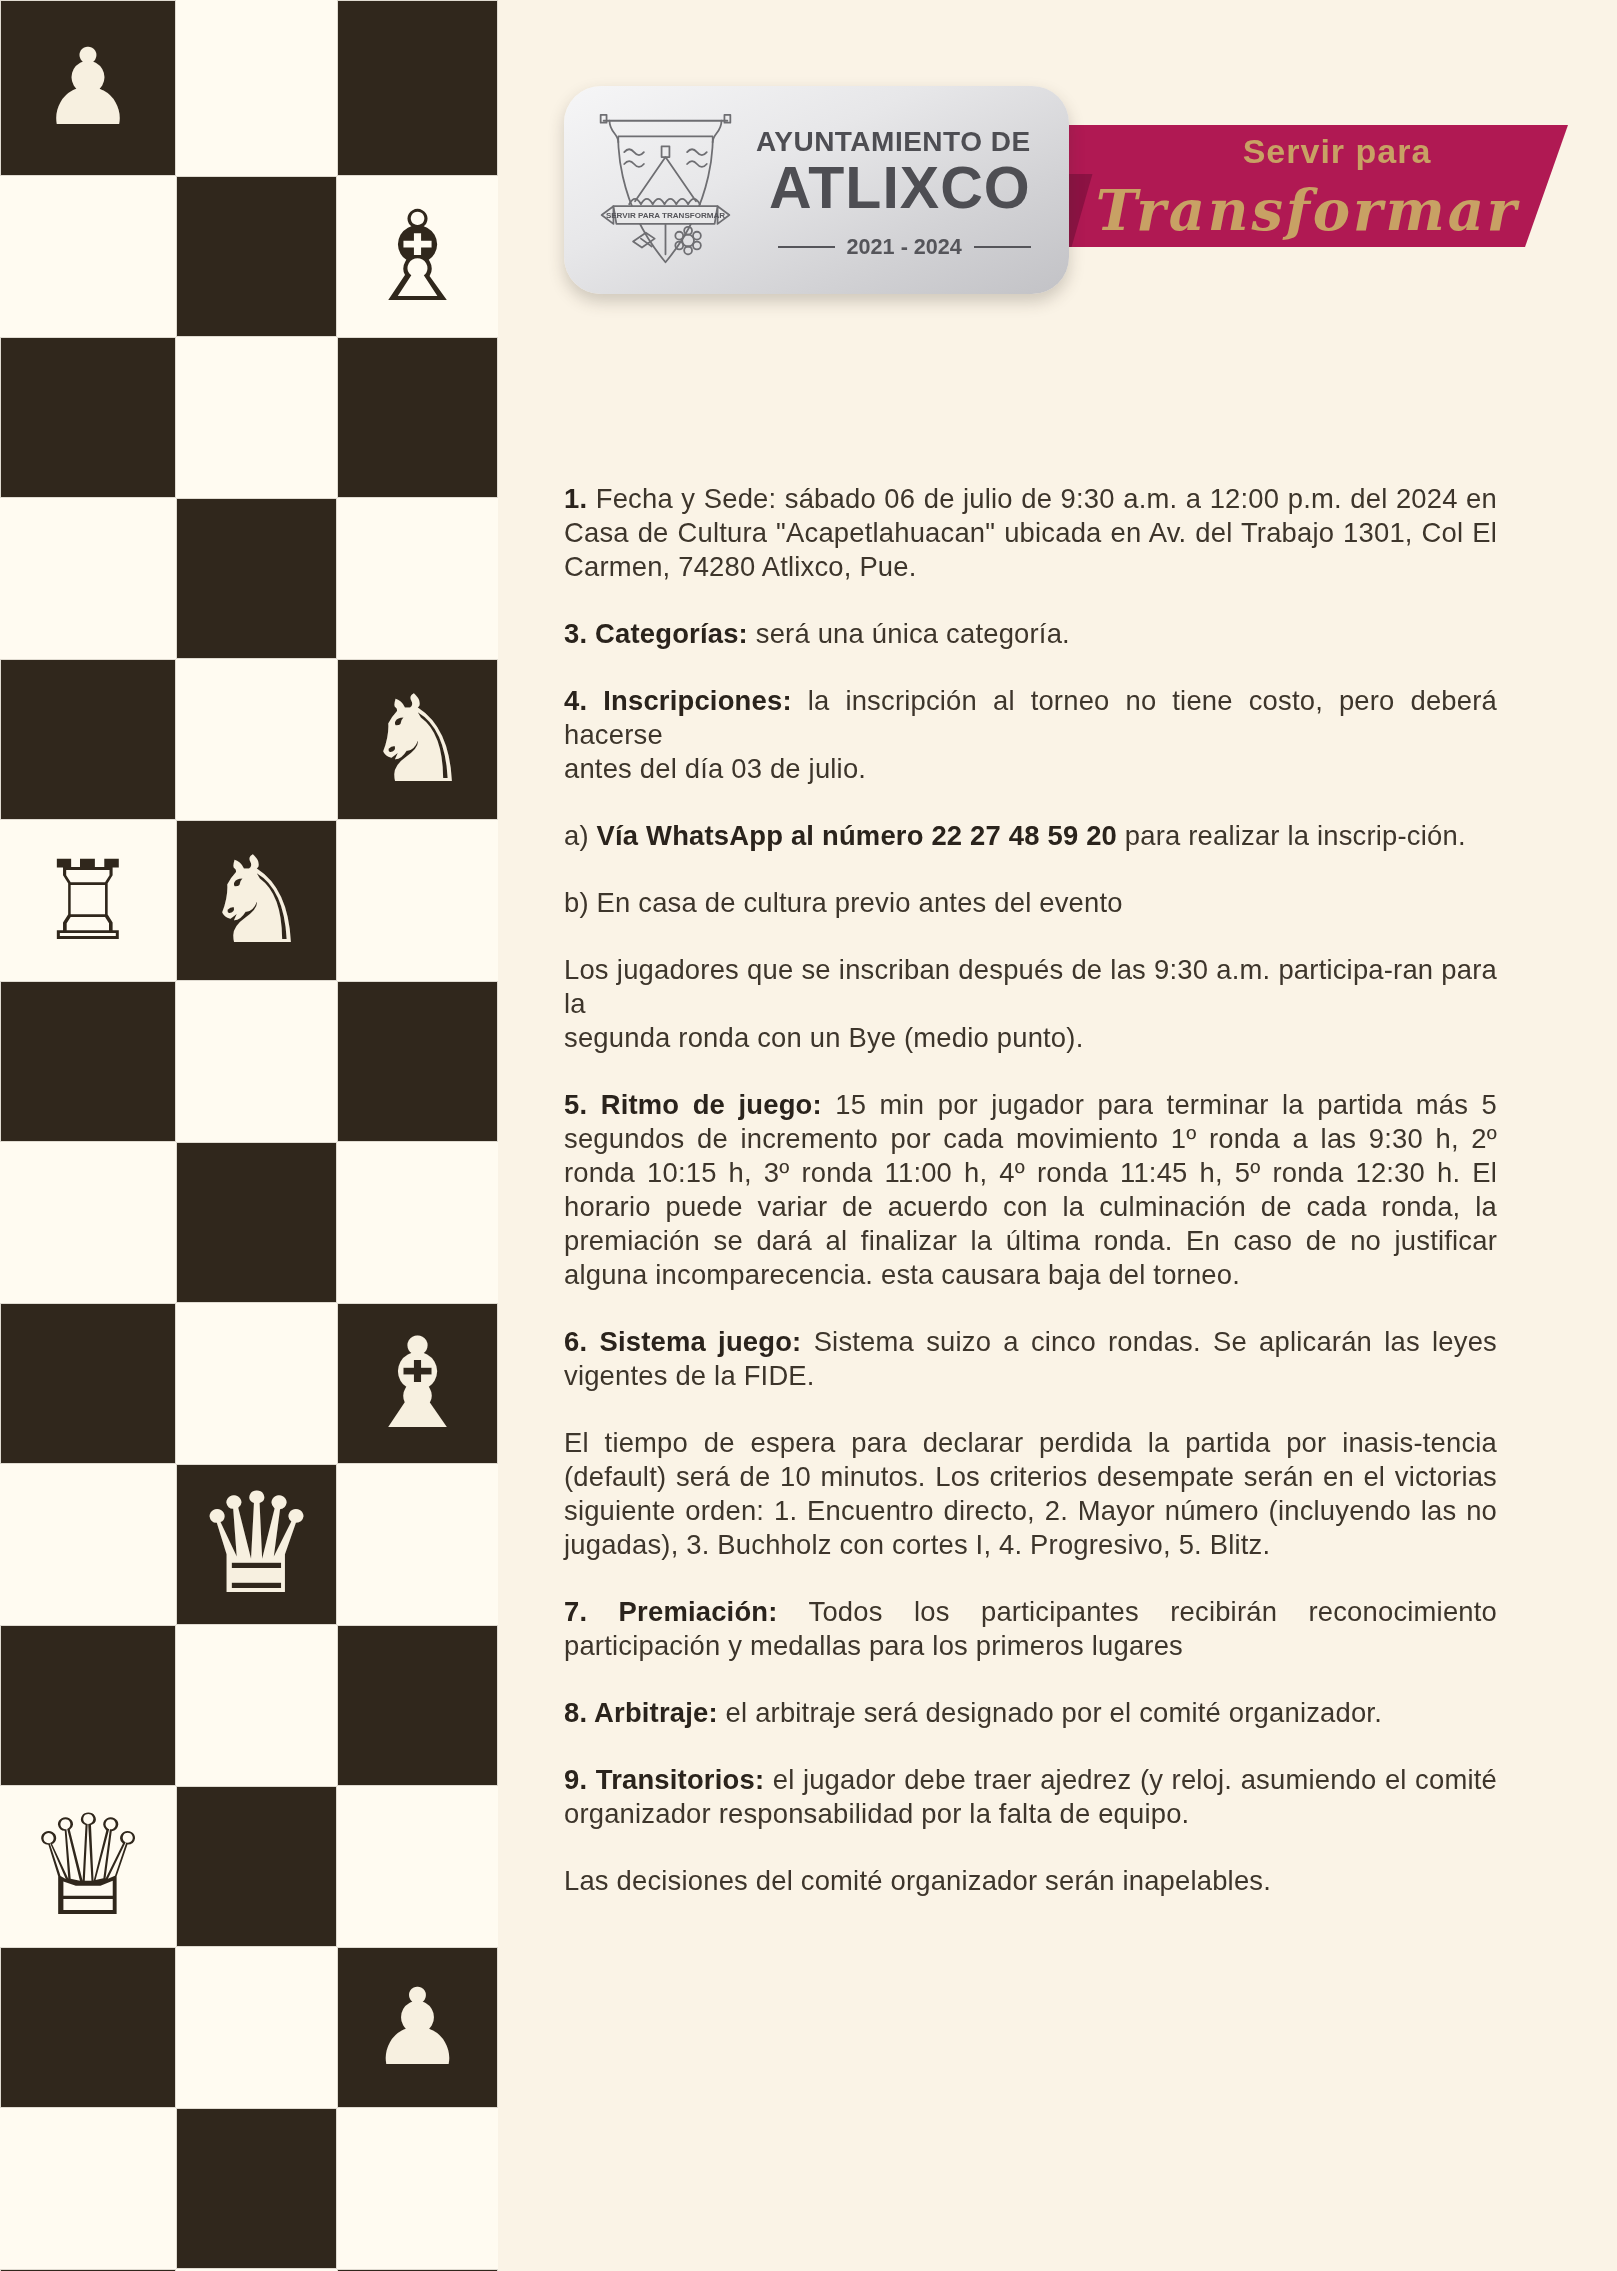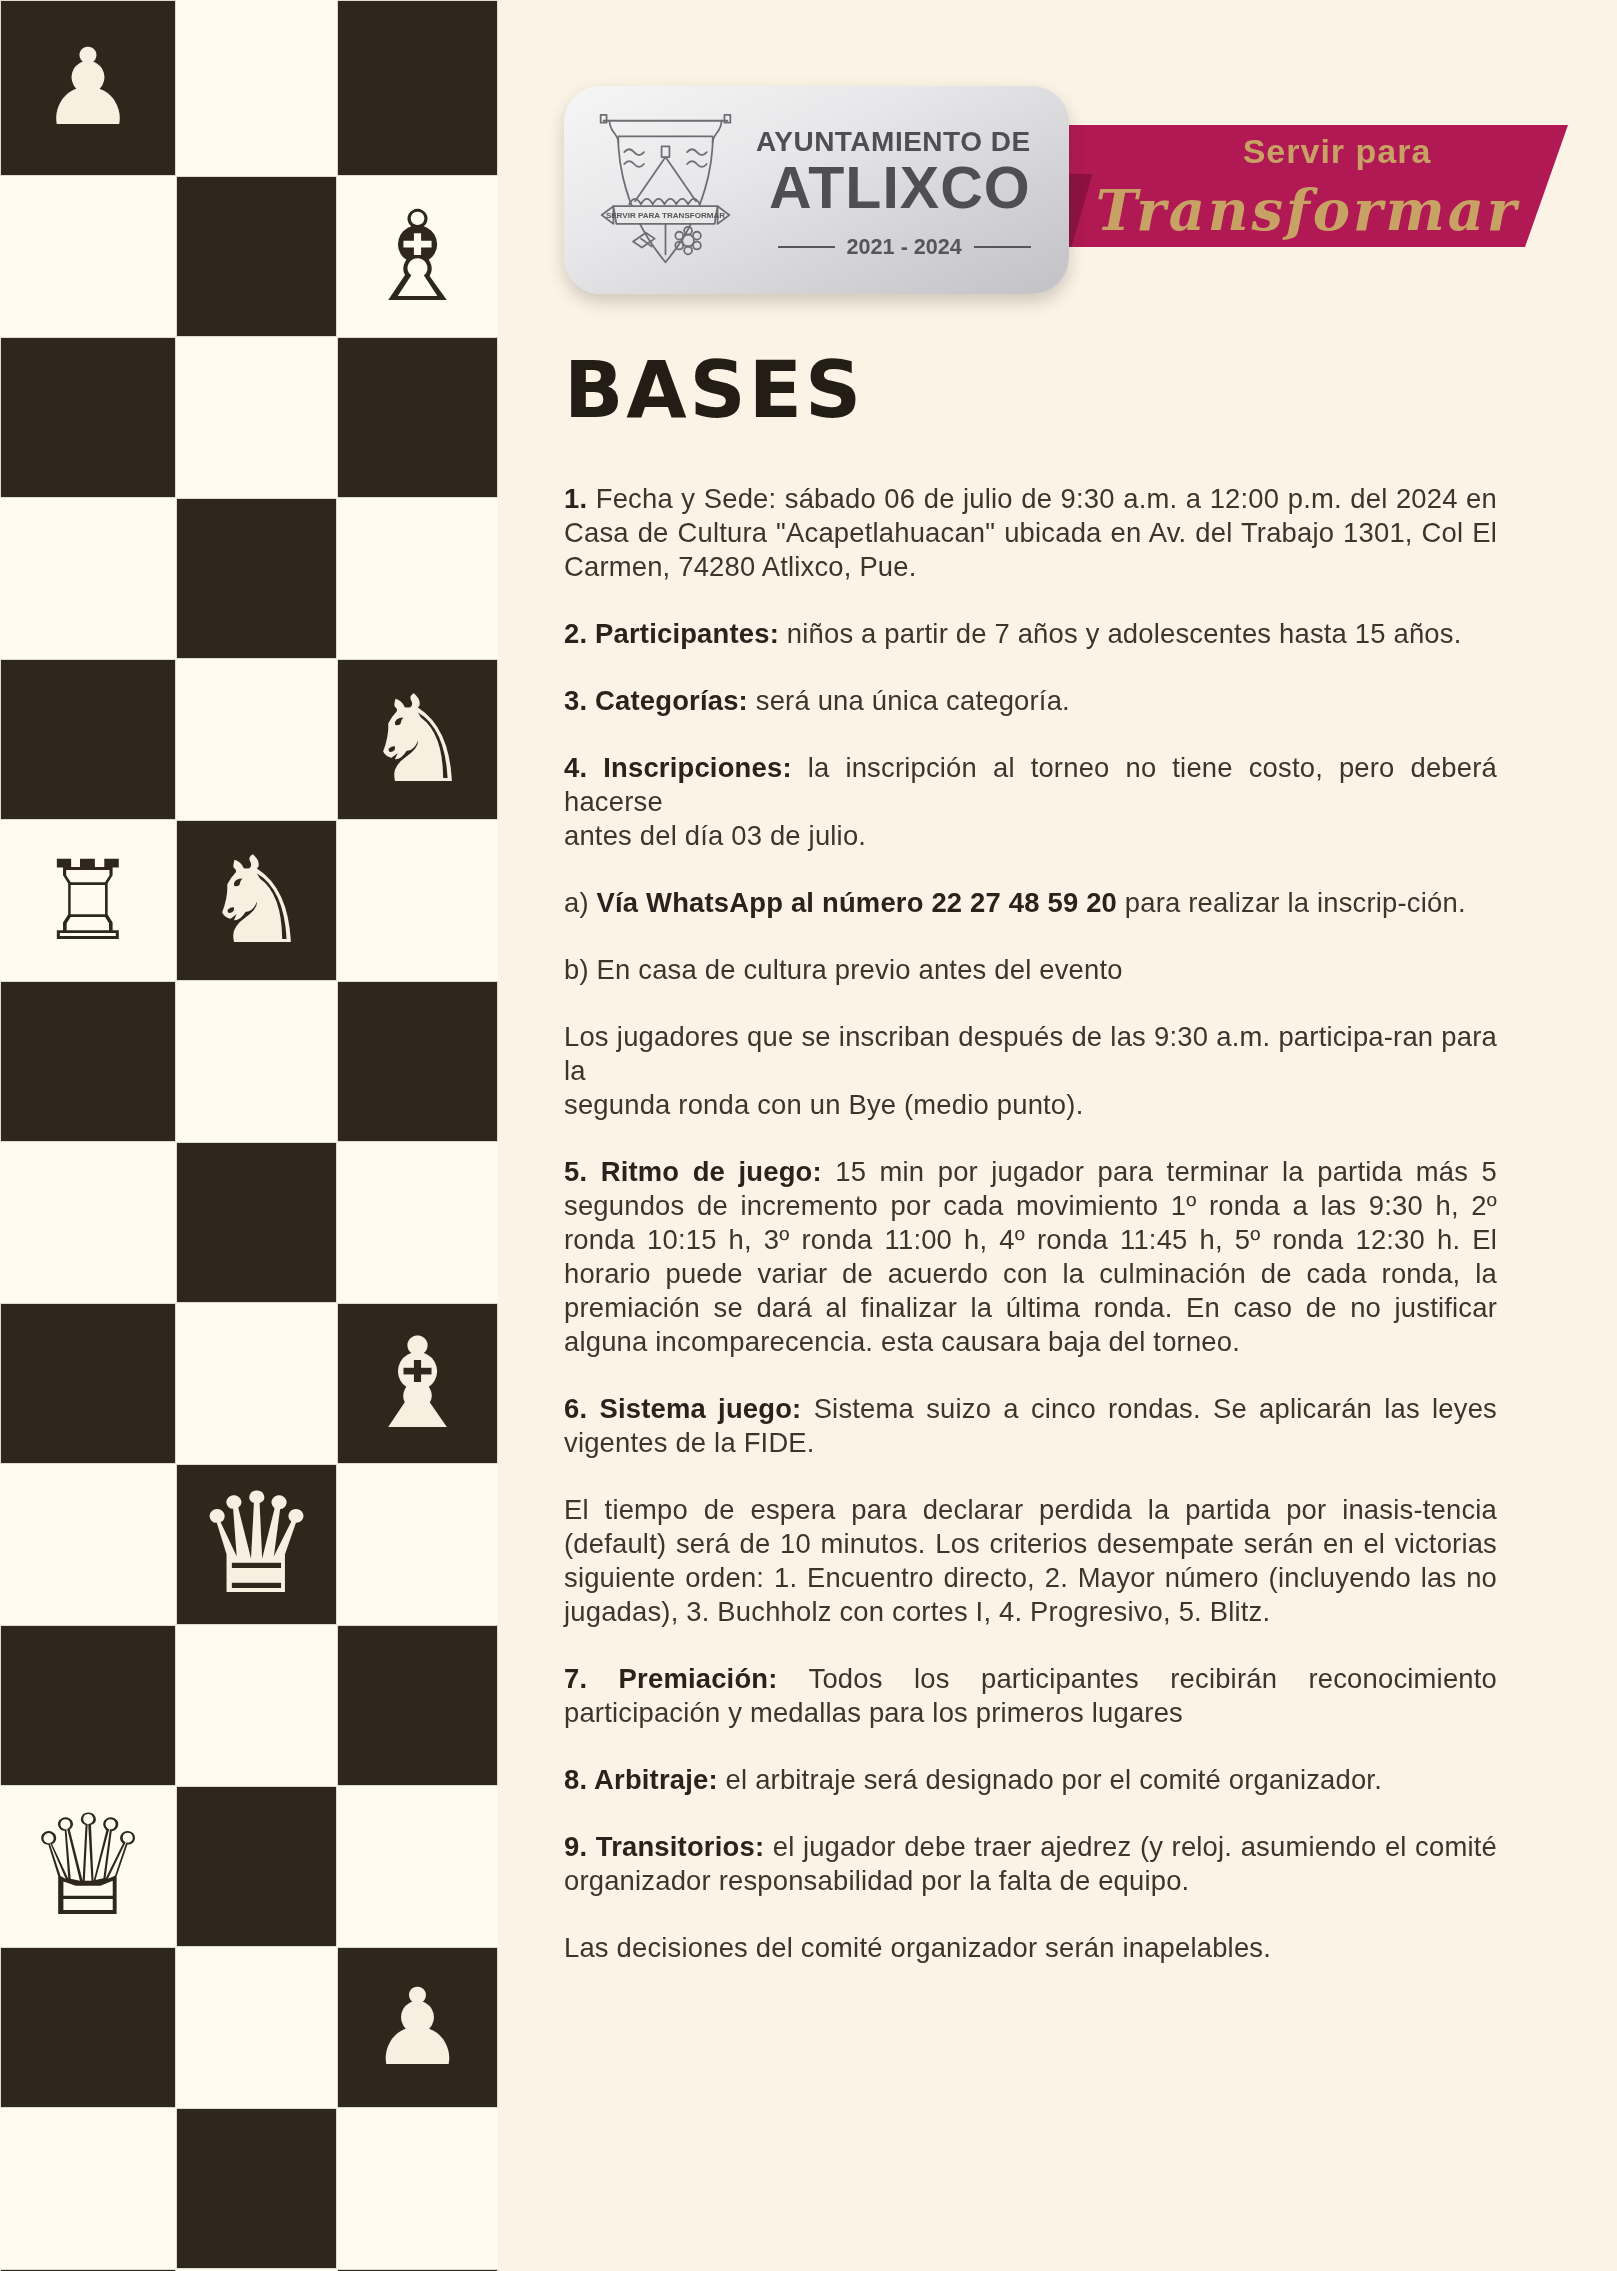--- a/index.html
+++ b/index.html
@@ -172,25 +172,23 @@
       </div>
     </div>
   </div>
 
   <div class="ribbon">
     <div class="ribbon-fold"></div>
     <div class="ribbon-line1">Servir para</div>
     <div class="ribbon-line2">Transformar</div>
   </div>
 
-  <h1 class="title">BASES</h1>
 
   <div class="rules" id="rules">
       <p><span></span><b>1.</b><span> Fecha y Sede: sábado 06 de julio de 9:30 a.m. a 12:00 p.m. del 2024 en Casa de Cultura "Acapetlahuacan" ubicada en Av. del Trabajo 1301, Col El Carmen, 74280 Atlixco, Pue.</span></p>
-      <p><span></span><b>2. Participantes:</b><span> niños a partir de 7 años y adolescentes hasta 15 años.</span></p>
       <p><span></span><b>3. Categorías:</b><span> será una única categoría.</span></p>
       <p><span></span><b>4. Inscripciones:</b><span> la inscripción al torneo no tiene costo, pero deberá hacerse
 antes del día 03 de julio.</span></p>
       <p><span>a) </span><b>Vía WhatsApp al número 22 27 48 59 20</b><span> para realizar la inscrip-ción.</span></p>
       <p><span>b) En casa de cultura previo antes del evento</span><b></b><span></span></p>
       <p><span>Los jugadores que se inscriban después de las 9:30 a.m. participa-ran para la
 segunda ronda con un Bye (medio punto).</span><b></b><span></span></p>
       <p><span></span><b>5. Ritmo de juego:</b><span> 15 min por jugador para terminar la partida más 5 segundos de incremento por cada movimiento 1º ronda a las 9:30 h, 2º ronda 10:15 h, 3º ronda 11:00 h, 4º ronda 11:45 h, 5º ronda 12:30 h. El horario puede variar de acuerdo con la culminación de cada ronda, la premiación se dará al finalizar la última ronda. En caso de no justificar alguna incomparecencia. esta causara baja del torneo.</span></p>
       <p><span></span><b>6. Sistema juego:</b><span> Sistema suizo a cinco rondas. Se aplicarán las leyes vigentes de la FIDE.</span></p>
       <p><span>El tiempo de espera para declarar perdida la partida por inasis-tencia (default) será de 10 minutos. Los criterios desempate serán en el victorias siguiente orden: 1. Encuentro directo, 2. Mayor número (incluyendo las no jugadas), 3. Buchholz con cortes I, 4. Progresivo, 5. Blitz.</span><b></b><span></span></p>

